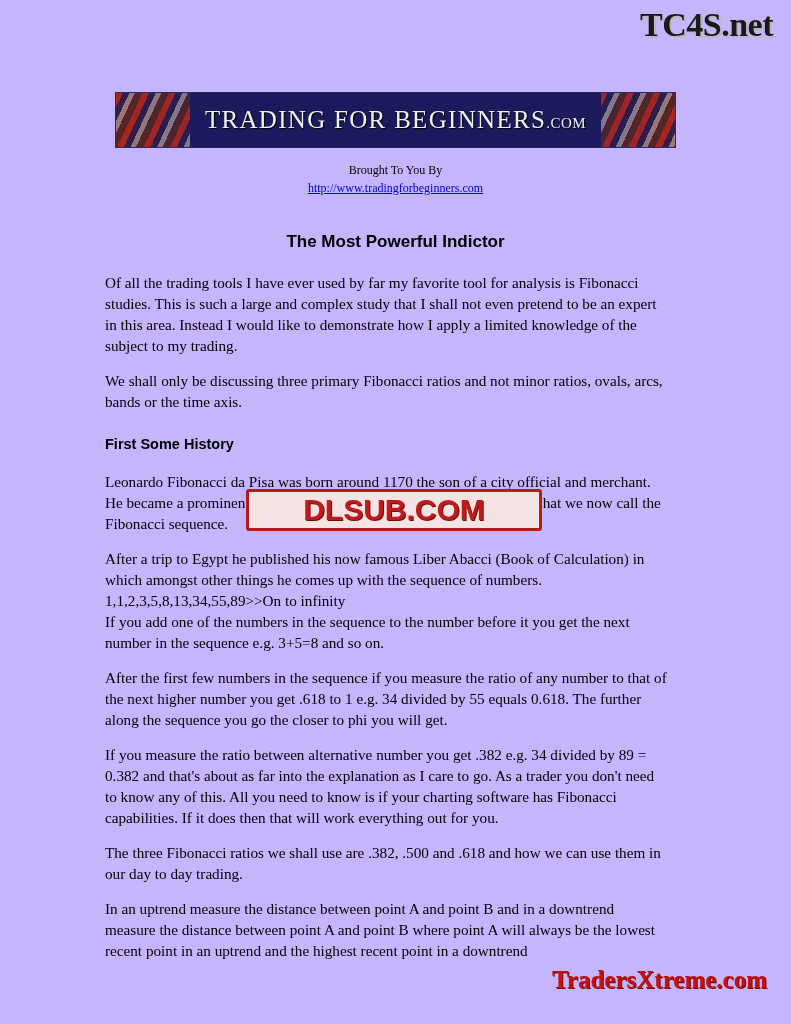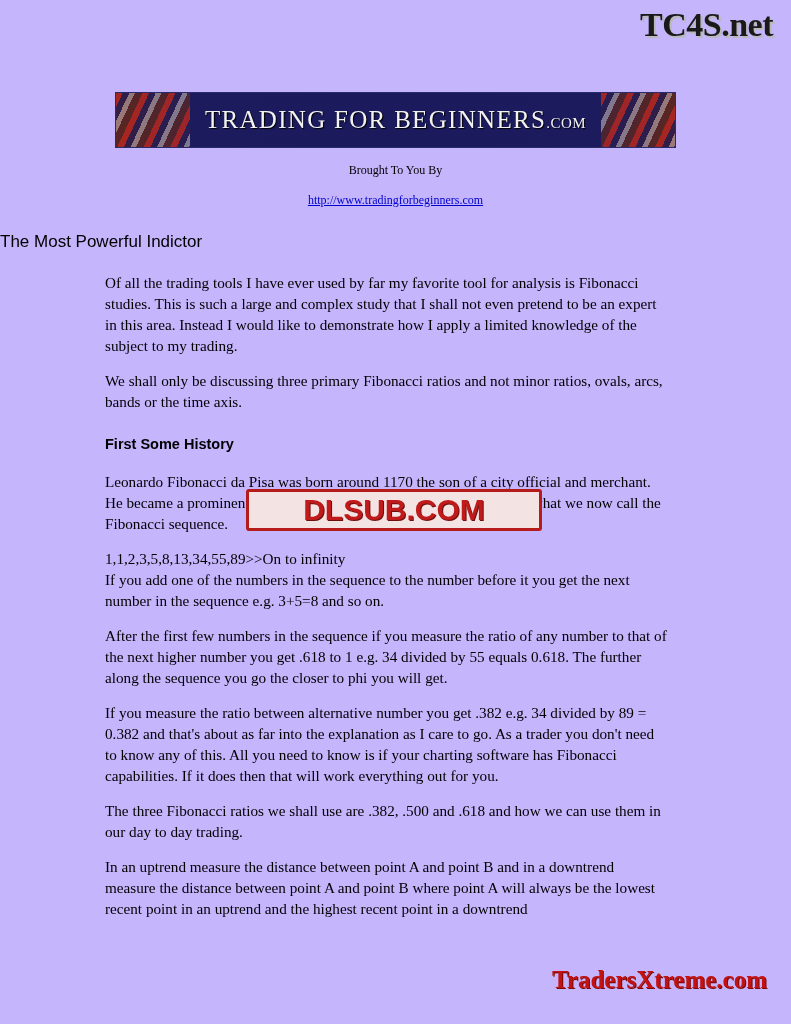--- a/index.html
+++ b/index.html
@@ -85,30 +85,31 @@
     top: 163px;
     text-align: center;
     font-size: 12px;
   }
   .brought a {
     color: #0000cc;
     text-decoration: underline;
   }
   .brought .line2 {
     display: block;
-    margin-top: 15px;
+    margin-top: 3px;
   }
 
   .doc-title {
     position: absolute;
     left: 0; right: 0;
     top: 232px;
+    text-align: center;
     font-family: "Liberation Sans", sans-serif;
     font-size: 17px;
-    font-weight: normal;
+    font-weight: bold;
   }
 
   .body-col {
     position: absolute;
     left: 105px;
     top: 272px;
     width: 562px;
     font-size: 15.2px;
     line-height: 21px;
   }
@@ -182,20 +183,21 @@
 
   <div class="doc-title">The Most Powerful Indictor</div>
 
   <div class="body-col">
     <p>Of all the trading tools I have ever used by far my favorite tool for analysis is Fibonacci studies. This is such a large and complex study that I shall not even pretend to be an expert in this area. Instead I would like to demonstrate how I apply a limited knowledge of the subject to my trading.</p>
     <p>We shall only be discussing three primary Fibonacci ratios and not minor ratios, ovals, arcs, bands or the time axis.</p>
 
     <div class="section-head">First Some History</div>
 
     <p>Leonardo Fibonacci da Pisa was born around 1170 the son of a city official and merchant. He became a prominent mathematician credited with the discovery of what we now call the Fibonacci sequence.</p>
+    <p class="tight">After a trip to Egypt he published his now famous Liber Abacci (Book of Calculation) in which amongst other things he comes up with the sequence of numbers.</p>
     <p class="tight">1,1,2,3,5,8,13,34,55,89&gt;&gt;On to infinity</p>
     <p>If you add one of the numbers in the sequence to the number before it you get the next number in the sequence e.g. 3+5=8 and so on.</p>
     <p>After the first few numbers in the sequence if you measure the ratio of any number to that of the next higher number you get .618 to 1 e.g. 34 divided by 55 equals 0.618. The further along the sequence you go the closer to phi you will get.</p>
     <p>If you measure the ratio between alternative number you get .382 e.g. 34 divided by 89 = 0.382 and that's about as far into the explanation as I care to go. As a trader you don't need to know any of this. All you need to know is if your charting software has Fibonacci capabilities. If it does then that will work everything out for you.</p>
     <p>The three Fibonacci ratios we shall use are .382, .500 and .618 and how we can use them in our day to day trading.</p>
     <p>In an uptrend measure the distance between point A and point B and in a downtrend measure the distance between point A and point B where point A will always be the lowest recent point in an uptrend and the highest recent point in a downtrend</p>
   </div>
 
   <div class="dlsub">DLSUB.COM</div>
 

